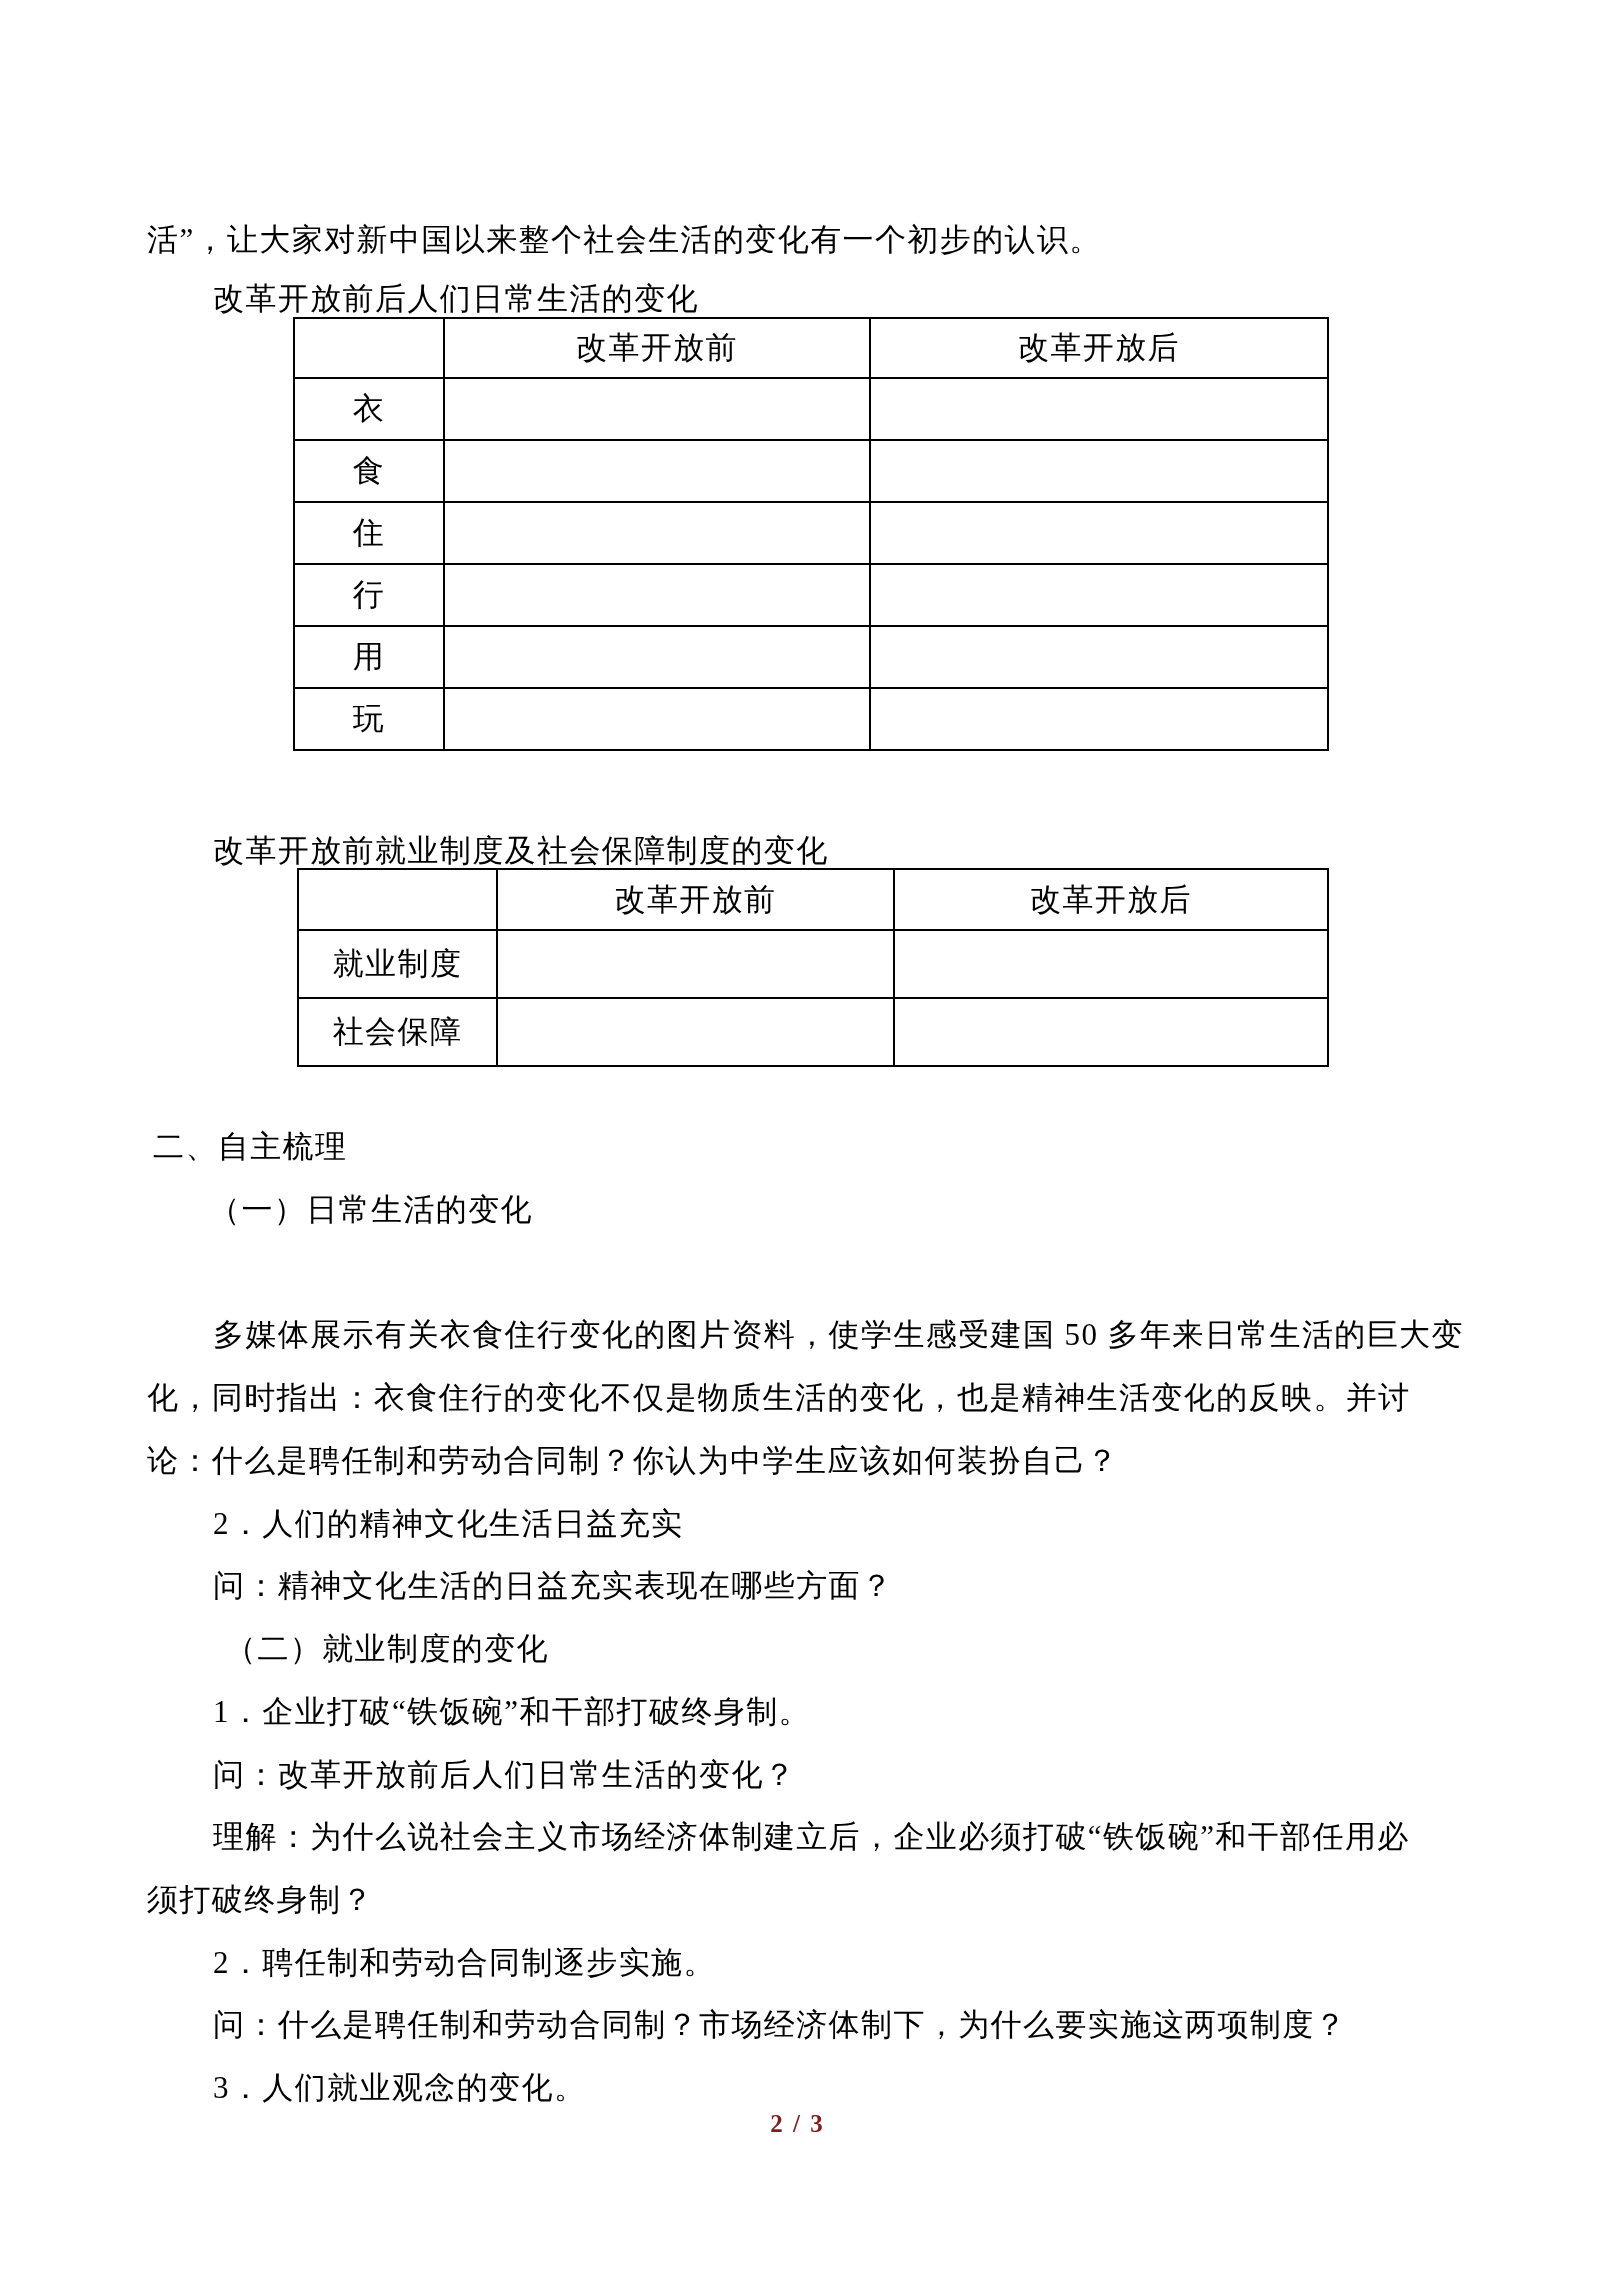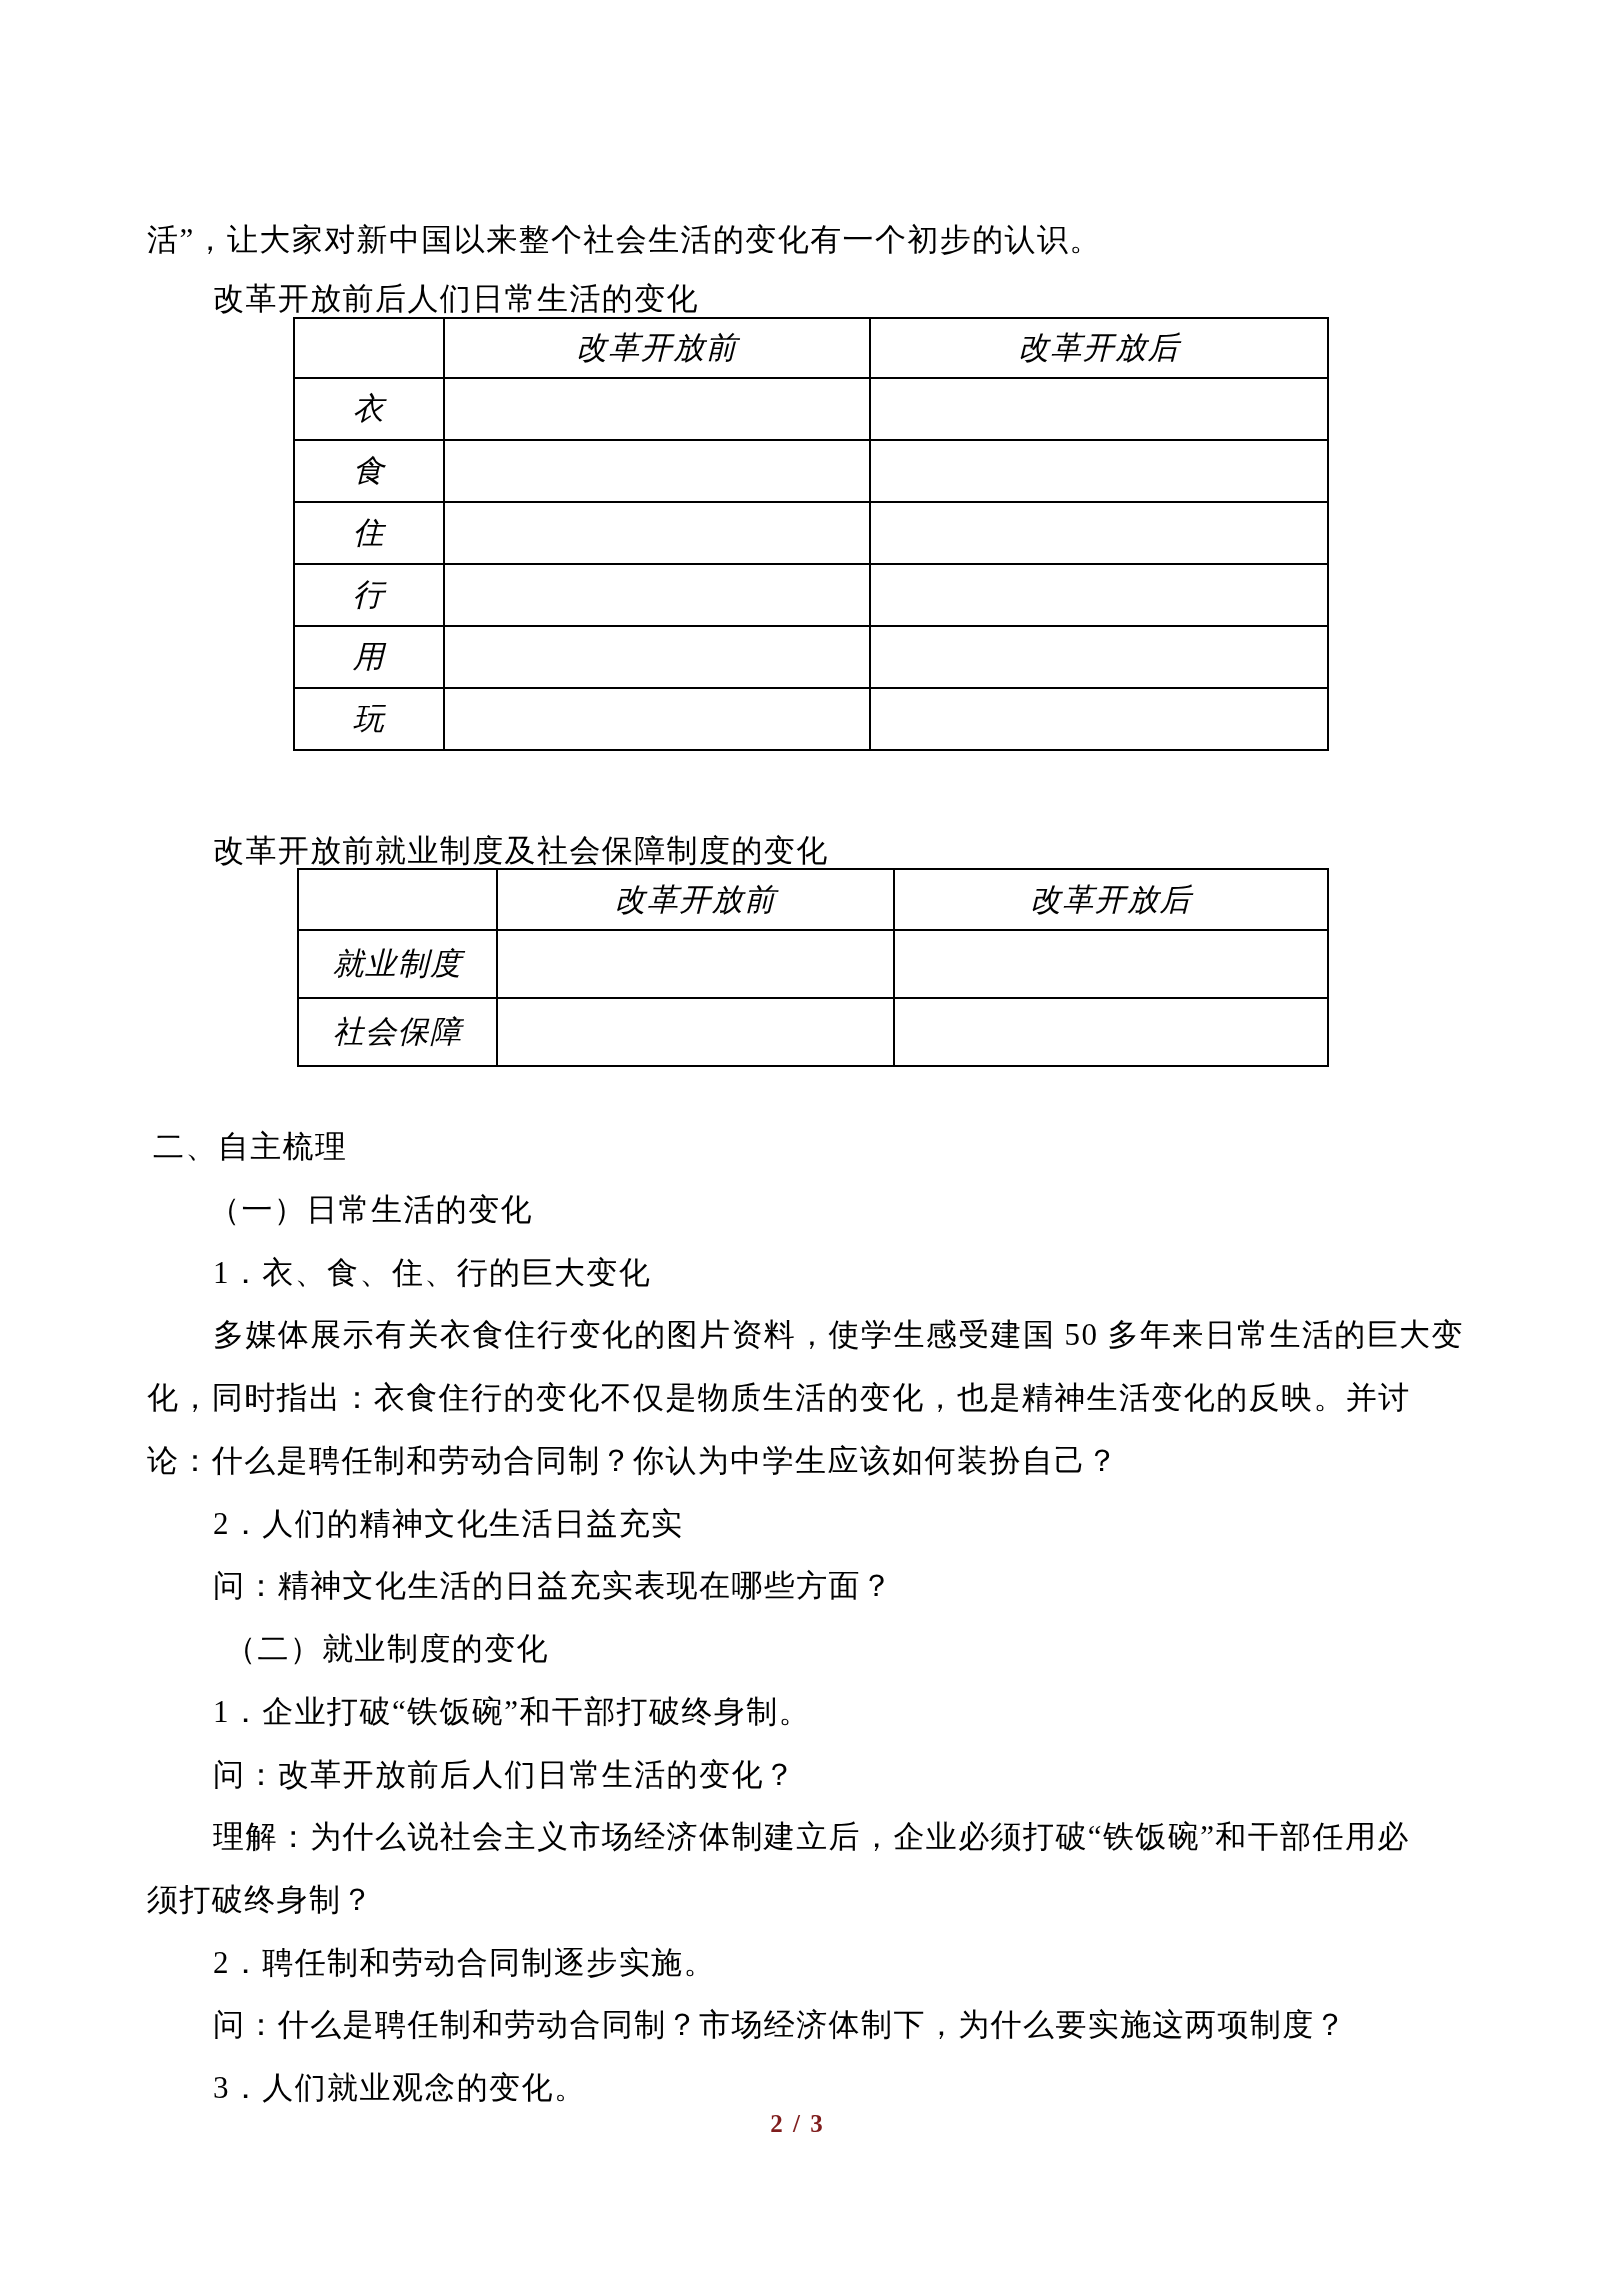--- a/index.html
+++ b/index.html
@@ -31,21 +31,20 @@
     letter-spacing: 1.4px;
     white-space: pre;
     color: #000000;
   }
   table.doc-table {
     position: absolute;
     border-collapse: collapse;
     table-layout: fixed;
     background: #ffffff;
     border: 2.7px solid #000000;
-    font-style: italic;
   }
   table.doc-table td {
     border: 2px solid #000000;
     padding: 0;
     font-size: 31px;
     letter-spacing: 1.4px;
     color: #000000;
     vertical-align: middle;
   }
   td.hdr {
@@ -153,21 +152,20 @@
     <tr class="drow">
       <td class="rowlabel">社会保障</td>
       <td class="cell-empty"></td>
       <td class="cell-empty"></td>
     </tr>
   </tbody>
     </table>
 
   <div class="line" style="left:153px; top:1128px;">二、自主梳理</div>
   <div class="line" style="left:209px; top:1191px;">（一）日常生活的变化</div>
-  <div class="line" style="left:213px; top:1254px;">1．衣、食、住、行的巨大变化</div>
   <div class="line" style="left:213px; top:1316px;">多媒体展示有关衣食住行变化的图片资料，使学生感受建国 50 多年来日常生活的巨大变</div>
   <div class="line" style="left:147px; top:1379px;">化，同时指出：衣食住行的变化不仅是物质生活的变化，也是精神生活变化的反映。并讨</div>
   <div class="line" style="left:147px; top:1442px;">论：什么是聘任制和劳动合同制？你认为中学生应该如何装扮自己？</div>
   <div class="line" style="left:213px; top:1505px;">2．人们的精神文化生活日益充实</div>
   <div class="line" style="left:213px; top:1567px;text-align:right;">问：精神文化生活的日益充实表现在哪些方面？</div>
   <div class="line" style="left:225px; top:1630px;">（二）就业制度的变化</div>
   <div class="line" style="left:213px; top:1693px;">1．企业打破“铁饭碗”和干部打破终身制。</div>
   <div class="line" style="left:213px; top:1756px;">问：改革开放前后人们日常生活的变化？</div>
   <div class="line" style="left:213px; top:1818px;">理解：为什么说社会主义市场经济体制建立后，企业必须打破“铁饭碗”和干部任用必</div>
   <div class="line" style="left:147px; top:1881px;">须打破终身制？</div>

